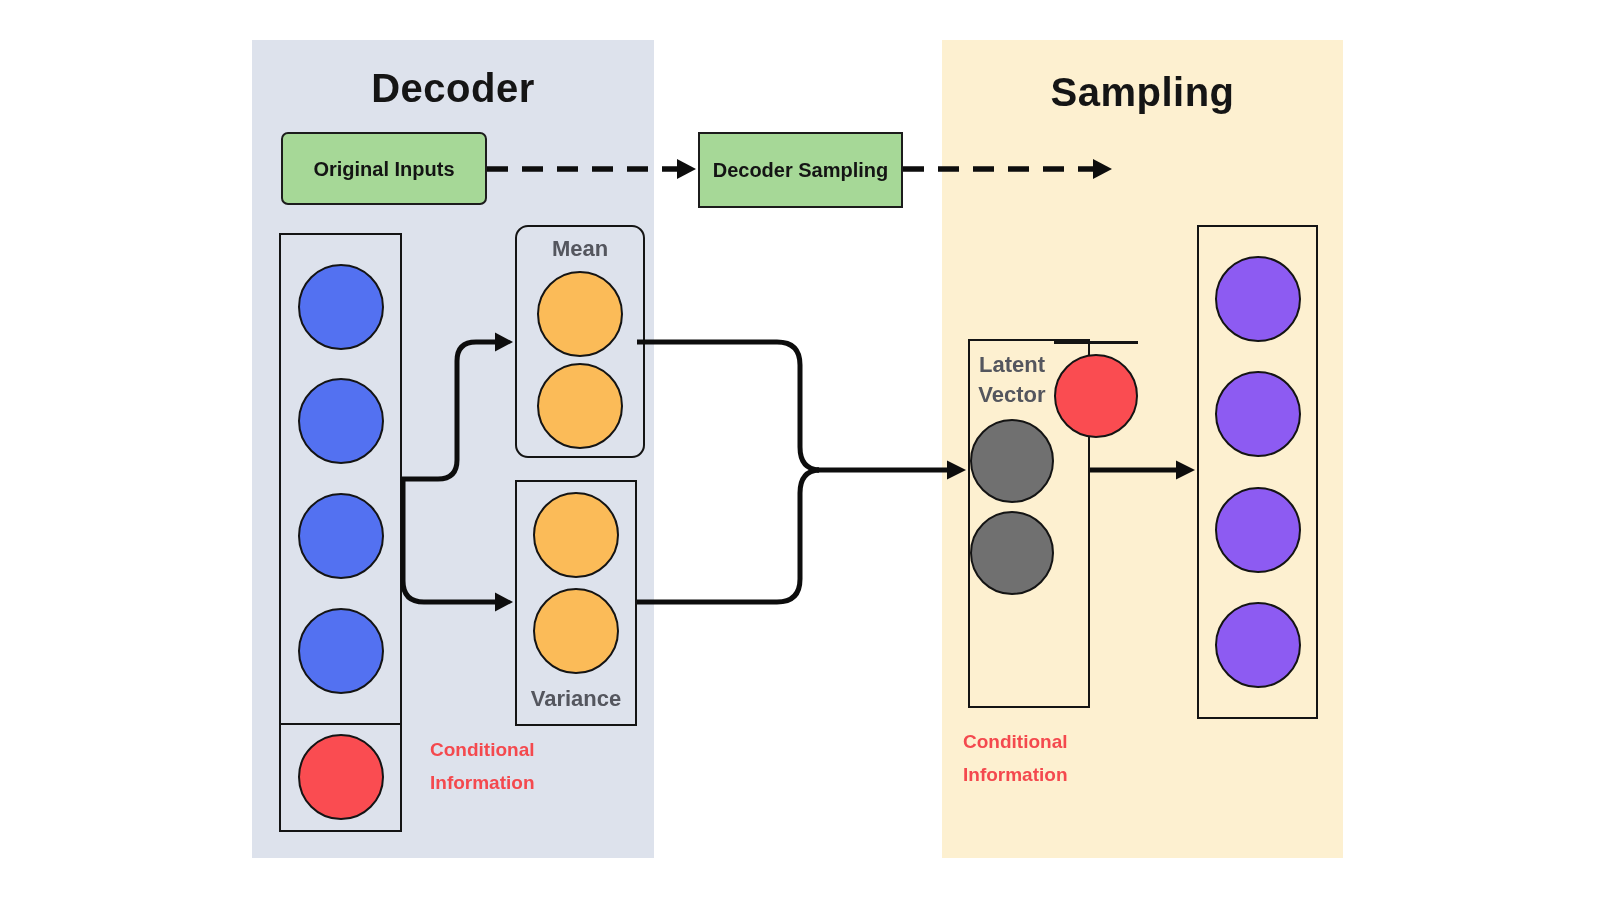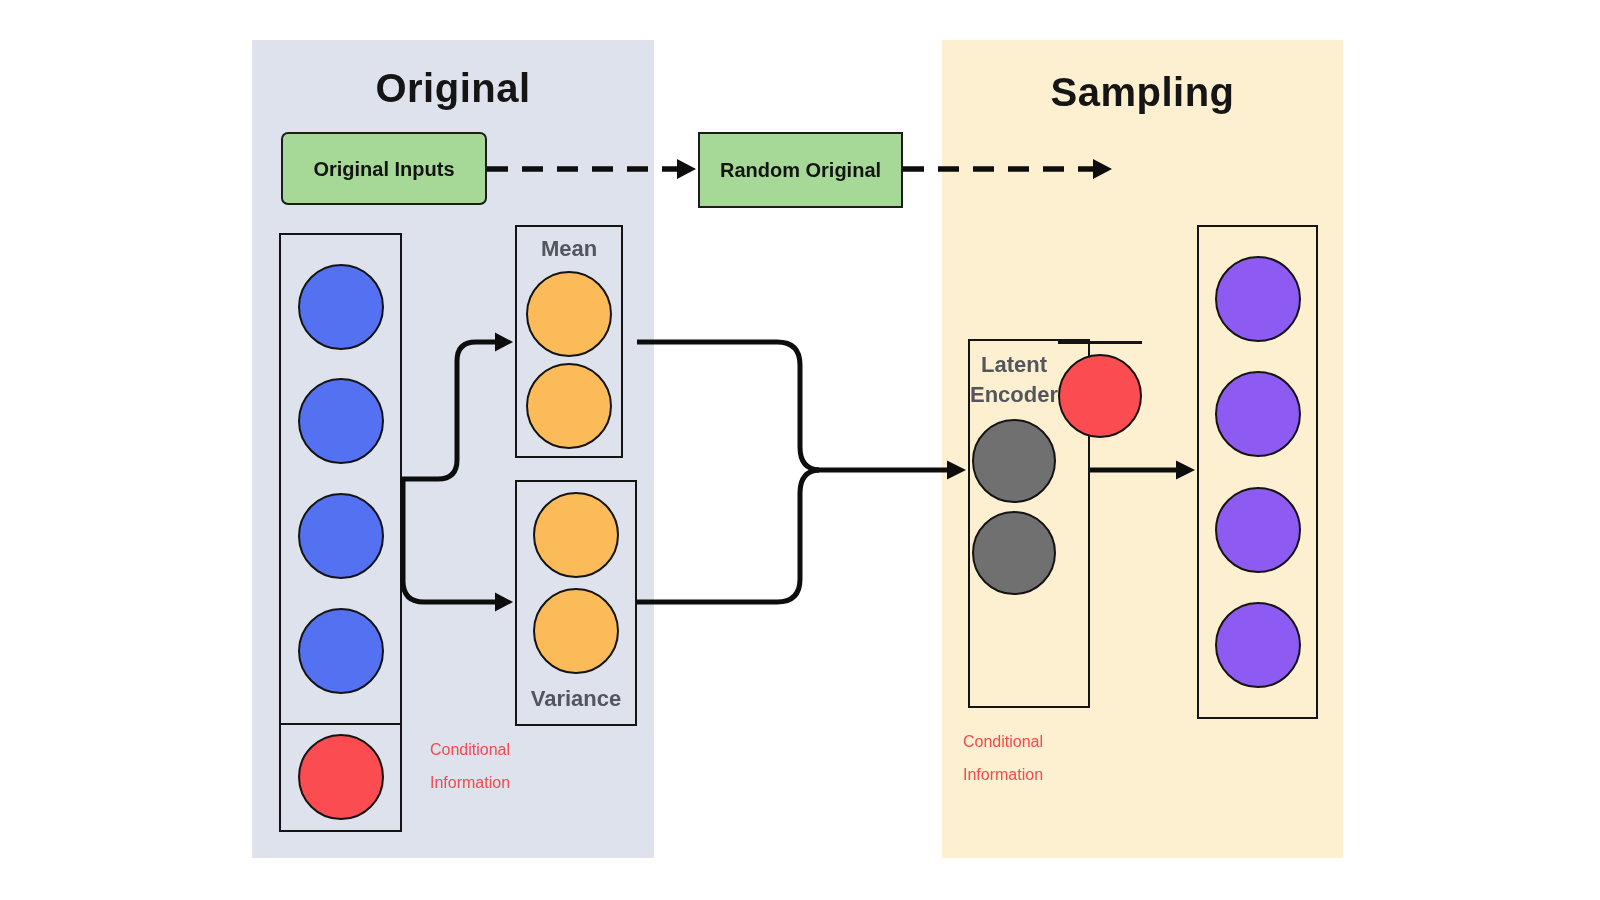--- a/index.html
+++ b/index.html
@@ -46,73 +46,73 @@
     width: 86px; height: 86px; border-radius: 50%;
     border: 2px solid #141414; box-sizing: border-box; flex: 0 0 auto;
   }
 
   
   .input-box  { left: 279px; top: 233px; width: 123px; height: 599px; display: flex; flex-direction: column; }
   .input-main { width: 100%; height: 491px; }
   .input-cond { width: 100%; height: 108px; border-top: 2.5px solid #141414; }
 
   
-  .mean-box     { left: 515px; top: 225px; width: 108px; height: 233px; }
+  .mean-box     { left: 515px; top: 225px; width: 130px; height: 233px; border-radius: 13px; }
   .variance-box { left: 515px; top: 480px; width: 122px; height: 246px; }
   .variance-box .group-label { order: 9; text-align: right; }
 
   
   .latent-box  { left: 968px; top: 339px; width: 122px; height: 369px; display: flex; flex-direction: row; }
   .latent-main { width: 100%; height: 263px; }
   .latent-cond { width: 100%; height: 106px; border-top: 3px solid #141414; }
   .latent-main .circle, .latent-cond .circle { width: 84px; height: 84px; }
 
   
   .output-box { left: 1197px; top: 225px; width: 121px; height: 494px; }
 
   .group-label {
     font-weight: bold; font-size: 22px; line-height: 30px;
     color: var(--label-gray, #54565e); text-align: center;
   }
 
   .cond-label {
     position: absolute; z-index: 3;
-    font-weight: normal; font-size: 16px; line-height: 33px;
+    font-weight: bold; font-size: 19px; line-height: 33px;
     color: var(--conditional-red, #f4494e);
   }
   .cond-encoder { left: 430px; top: 733px; }
   .cond-decoder { left: 963px; top: 725px; }
 
   .wires {
     position: absolute; left: 0; top: 0; z-index: 5;
     pointer-events: none;
   }
   .wires path, .wires line { stroke: var(--line, #0d0d0d); fill: none; }
   .wires polygon { fill: var(--line, #0d0d0d); stroke: none; }
   .wire-solid  { stroke-width: 5px; }
   .wire-dashed { stroke-width: 5.5px; stroke-dasharray: 21 14; }
 </style>
 </head>
 <body>
 
 <div class="canvas">
 
   <div class="panel encoder-panel">
-    <div class="panel-title encoder-title">Original</div>
+    <div class="panel-title encoder-title">Decoder</div>
   </div>
 
   <div class="panel decoder-panel">
     <div class="panel-title decoder-title">Sampling</div>
   </div>
 
   <div class="green-box gb-original">
     <span>Original Inputs</span>
   </div>
   <div class="green-box gb-sampling">
-    <span>Random Original</span>
+    <span>Decoder Sampling</span>
   </div>
 
   <div class="box input-box">
     <div class="nodes input-main">
         <div class="circle" style="background: rgb(83, 113, 241);"></div>
         <div class="circle" style="background: rgb(83, 113, 241);"></div>
         <div class="circle" style="background: rgb(83, 113, 241);"></div>
         <div class="circle" style="background: rgb(83, 113, 241);"></div>
       </div>
     <div class="nodes input-cond">
@@ -129,21 +129,21 @@
   <div class="box nodes variance-box">
     <div class="group-label">Variance</div>
   <div class="circle" style="background: rgb(251, 187, 88);"></div>
       <div class="circle" style="background: rgb(251, 187, 88);"></div>
     </div>
 
   <div class="box latent-box">
     <div class="nodes latent-main">
       <div class="group-label">
         <div>Latent</div>
-        <div>Encoder</div>
+        <div>Vector</div>
       </div>
     <div class="circle" style="background: rgb(112, 112, 112);"></div>
         <div class="circle" style="background: rgb(112, 112, 112);"></div>
       </div>
     <div class="nodes latent-cond">
         <div class="circle" style="background: rgb(250, 76, 81);"></div>
       </div>
   </div>
 
   <div class="box nodes output-box">

